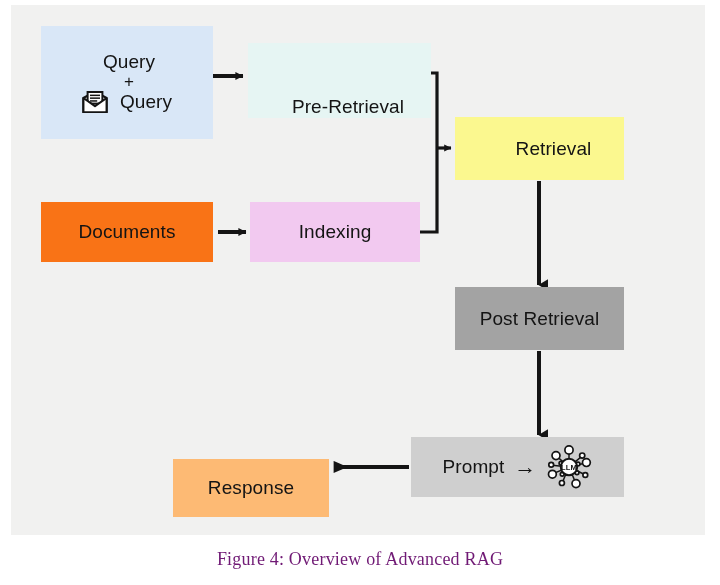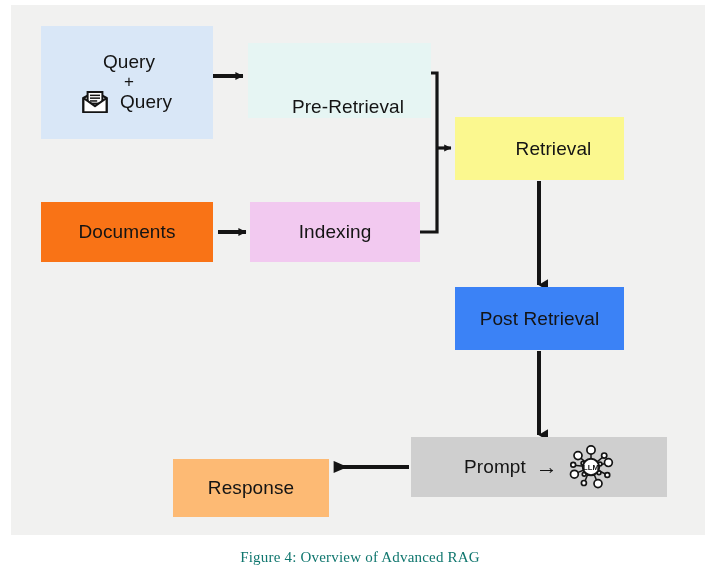--- a/index.html
+++ b/index.html
@@ -84,30 +84,30 @@
   }
 
   #node-retrieval {
     left: 455px; top: 117px; width: 169px; height: 63px;
     background: #fbf88f;
     padding-left: 28px;
   }
 
   #node-post-retrieval {
     left: 455px; top: 287px; width: 169px; height: 63px;
-    background: #3b82f6;
+    background: #a3a3a3;
   }
 
   #node-response {
     left: 173px; top: 459px; width: 156px; height: 58px;
     background: #fdba74;
   }
 
   #node-prompt {
-    left: 411px; top: 437px; width: 256px; height: 60px;
+    left: 411px; top: 437px; width: 213px; height: 60px;
     background: #cfcfcf;
     gap: 10px;
   }
   #node-prompt .prompt-arrow { font-size: 22px; line-height: 1; }
   .llm-icon { width: 46px; height: 46px; display: block; flex: 0 0 auto; }
 
   
   #connectors {
     position: absolute;
     left: 0; top: 0;
@@ -116,22 +116,22 @@
   }
 
   
   #caption {
     position: absolute;
     left: 0;
     top: 549px;
     width: 720px;
     text-align: center;
     font-family: "Liberation Serif", serif;
-    font-size: 15px;
-    color: #0f766e;
+    font-size: 18px;
+    color: #701a75;
     letter-spacing: .2px;
   }
 </style>
 </head>
 <body>
 
 <div id="figure-root">
 
   <div class="figure-canvas"></div>
 

